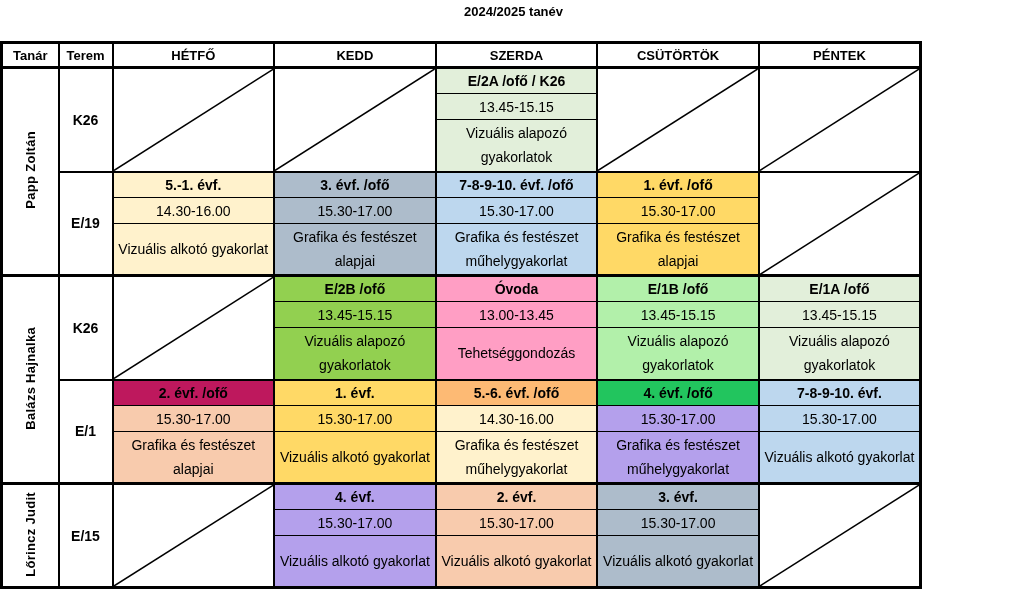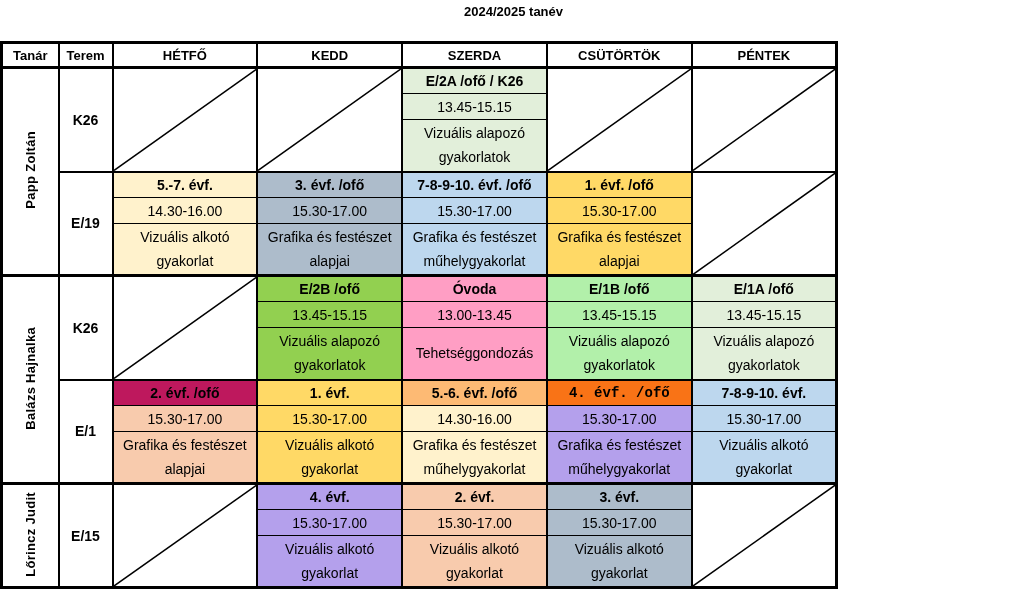--- a/index.html
+++ b/index.html
@@ -4,21 +4,21 @@
 <style>
   html,body{margin:0;padding:0;}
   body{
     width:1027px;height:600px;overflow:hidden;background:#ffffff;color:#000;
     font-family:"Liberation Sans", sans-serif;
   }
   .page{width:1027px;}
   .title{ text-align:center;font-weight:bold;font-size:14px;padding-top:5px;}
   .subtitle{text-align:center;font-weight:bold;font-size:13px;padding-top:4px;padding-bottom:22px;}
   table.tt{
-    border-collapse:collapse;table-layout:fixed;width:838px;margin:0 auto 0 0;
+    border-collapse:collapse;table-layout:fixed;width:922px;margin:0 auto 0 0;
     border:3px solid #000;
   }
   .tt th,.tt td{
     border:1px solid #000;padding:0 3px;text-align:center;vertical-align:middle;
     overflow:hidden;
   }
   .tt th{
     border-width:2px;border-bottom-width:3px;height:22px;
     font-size:13px;font-weight:bold;background:#fff;
   }
@@ -95,21 +95,21 @@
     </tr>
     <tr class="r-time">
       <td style="background: rgb(226, 239, 218);">13.45-15.15</td>
     </tr>
     <tr class="r-desc">
       <td class="bb2" style="background: rgb(226, 239, 218);">Vizuális alapozó gyakorlatok</td>
     </tr>
 
     <tr class="r-name">
       <td class="room bb3" rowspan="3">E/19</td>
-      <td style="background: rgb(255, 242, 204);">5.-7. évf.</td>
+      <td style="background: rgb(255, 242, 204);">5.-1. évf.</td>
       <td style="background: rgb(173, 188, 203);">3. évf. /ofő</td>
       <td style="background: rgb(189, 215, 238);">7-8-9-10. évf. /ofő</td>
       <td style="background: rgb(255, 217, 102);">1. évf. /ofő</td>
       <td class="empty bb3" rowspan="3">
             <svg viewBox="0 0 100 100" preserveAspectRatio="none">
               <line x1="0" y1="100" x2="100" y2="0" stroke="#000" stroke-width="1.5" vector-effect="non-scaling-stroke"></line>
             </svg>
           </td>
     </tr>
     <tr class="r-time">
@@ -149,21 +149,21 @@
       <td class="bb2" style="background: rgb(255, 158, 196);">Tehetséggondozás</td>
       <td class="bb2" style="background: rgb(178, 240, 170);">Vizuális alapozó gyakorlatok</td>
       <td class="bb2" style="background: rgb(226, 239, 218);">Vizuális alapozó gyakorlatok</td>
     </tr>
 
     <tr class="r-name">
       <td class="room bb3" rowspan="3">E/1</td>
       <td style="background: #be185d;">2. évf. /ofő</td>
       <td style="background: rgb(255, 217, 102);">1. évf.</td>
       <td style="background: #fdba74;">5.-6. évf. /ofő</td>
-      <td style="background: #f97316; font-family: Liberation Mono, monospace;">4. évf. /ofő</td>
+      <td style="background: #22c55e;">4. évf. /ofő</td>
       <td style="background: rgb(189, 215, 238);">7-8-9-10. évf.</td>
     </tr>
     <tr class="r-time">
       <td style="background: rgb(248, 203, 173);">15.30-17.00</td>
       <td style="background: rgb(255, 217, 102);">15.30-17.00</td>
       <td style="background: rgb(255, 242, 204);">14.30-16.00</td>
       <td style="background: rgb(180, 160, 236);">15.30-17.00</td>
       <td style="background: rgb(189, 215, 238);">15.30-17.00</td>
     </tr>
     <tr class="r-desc">

